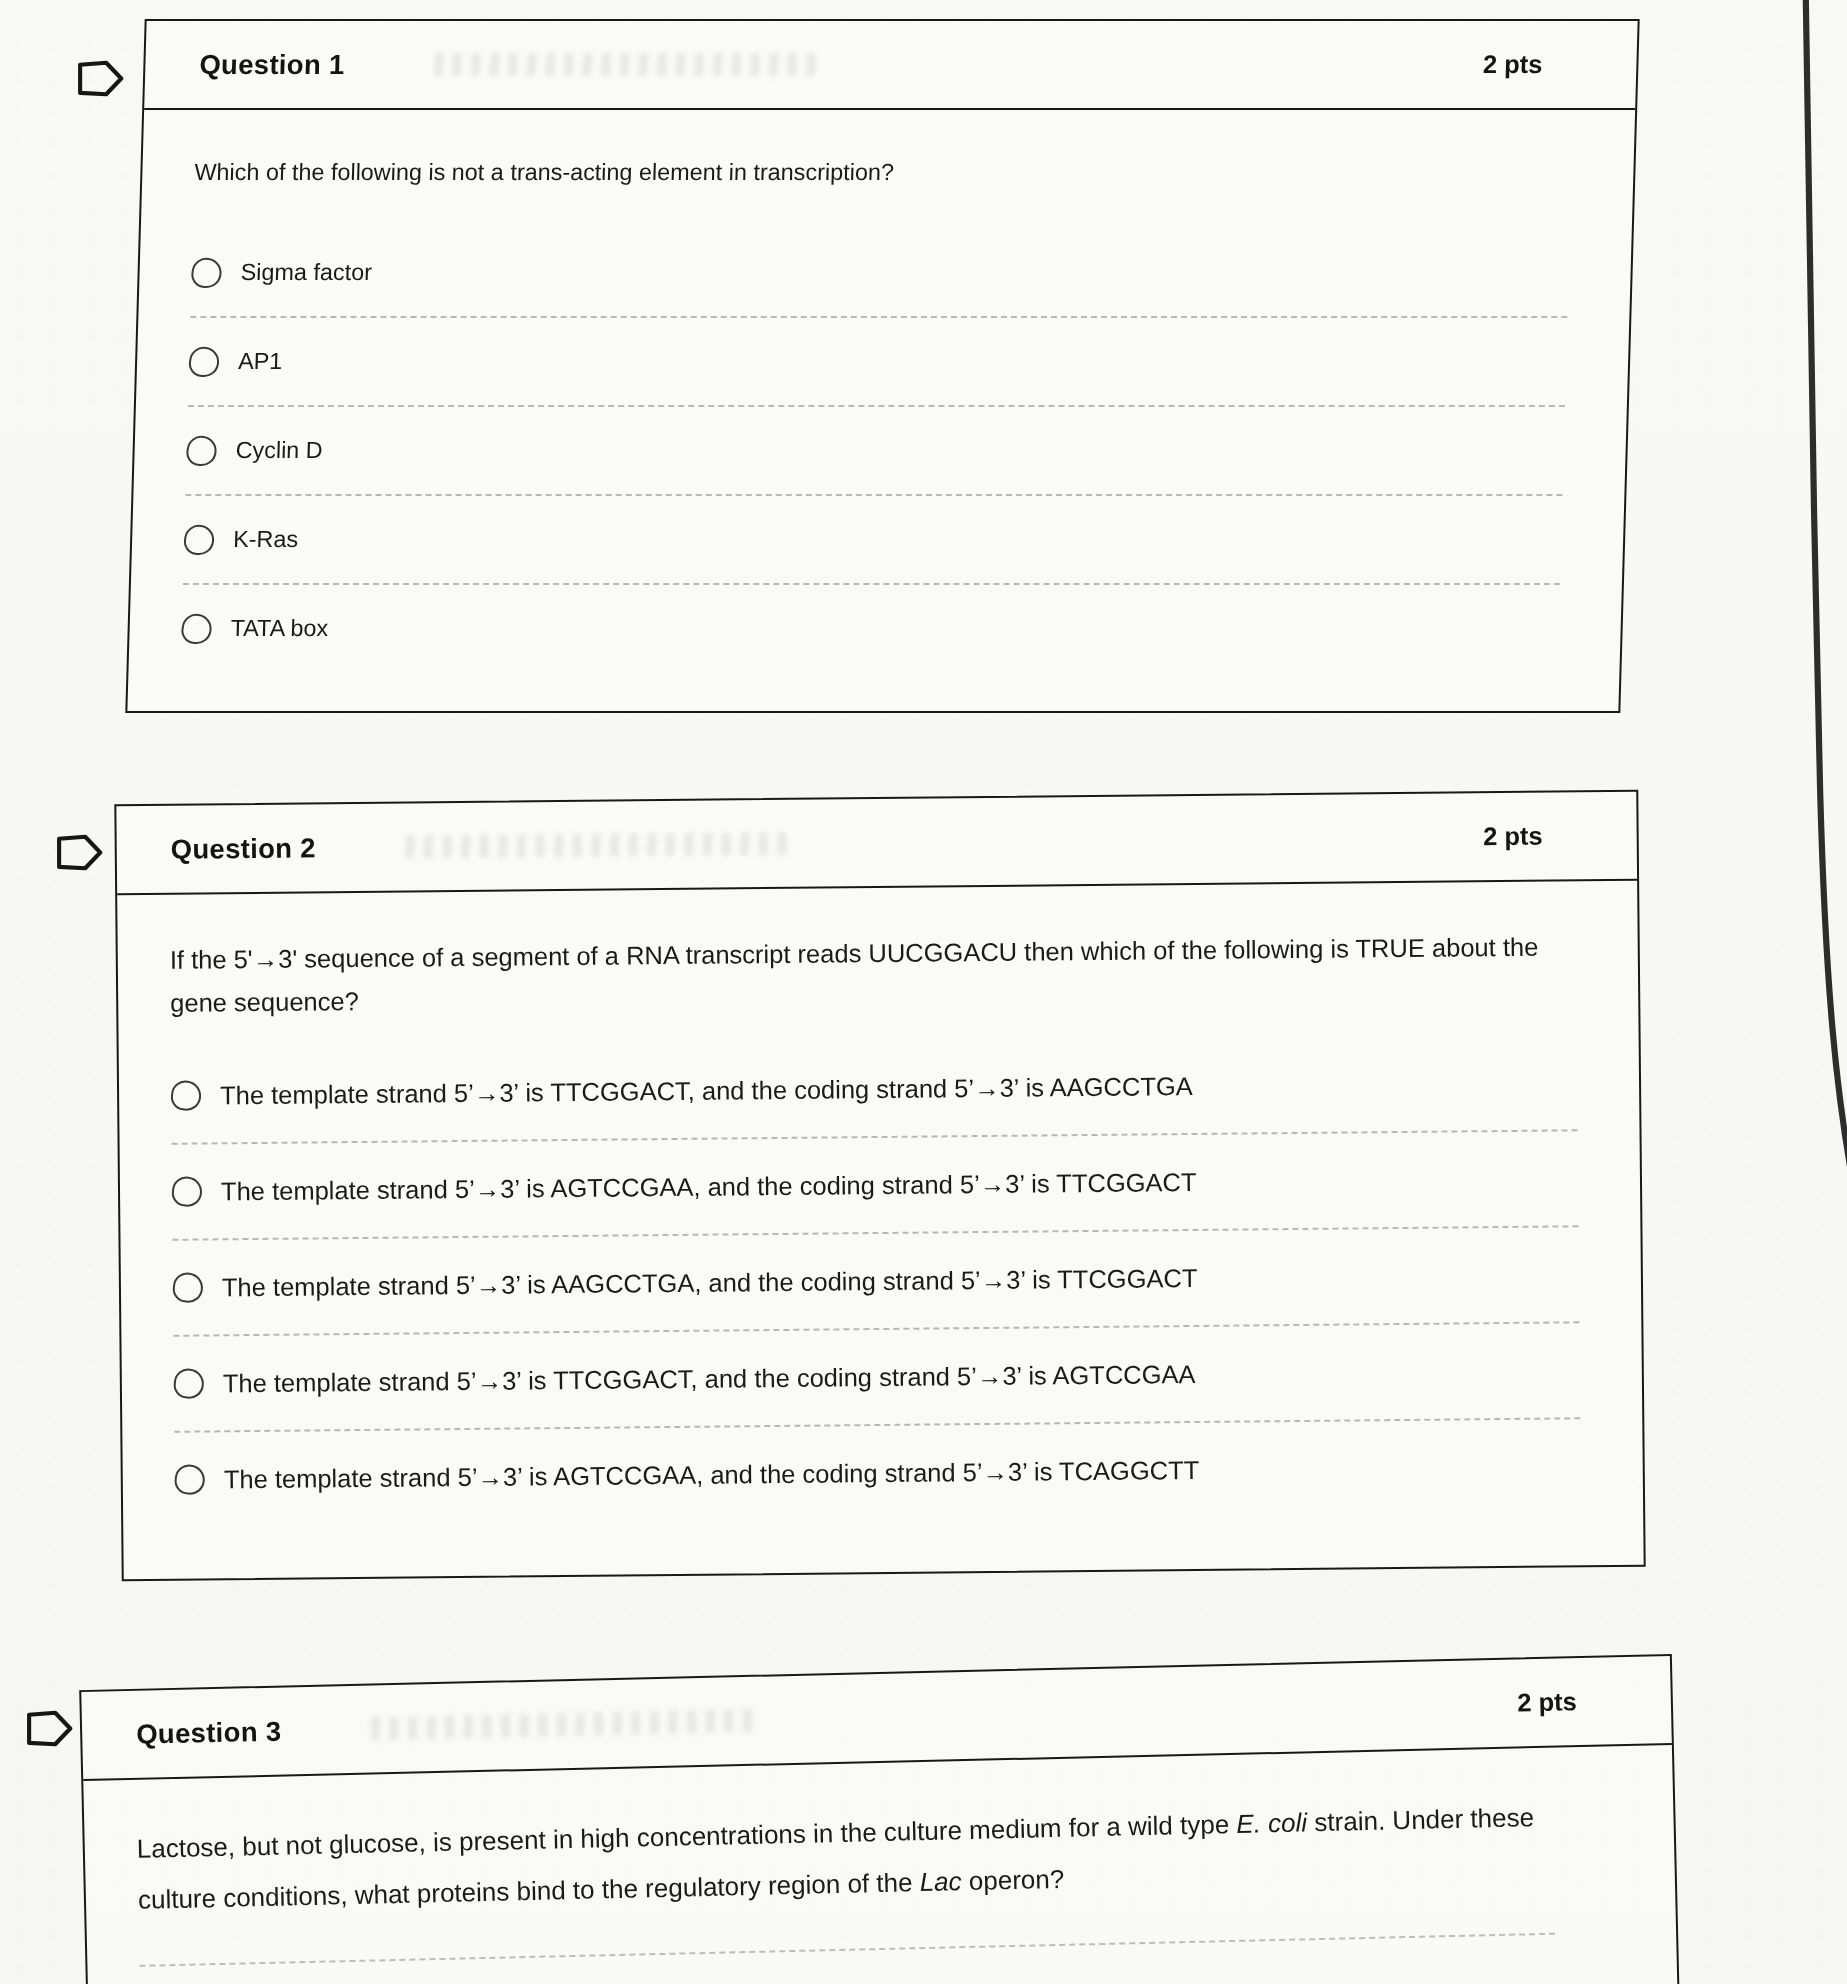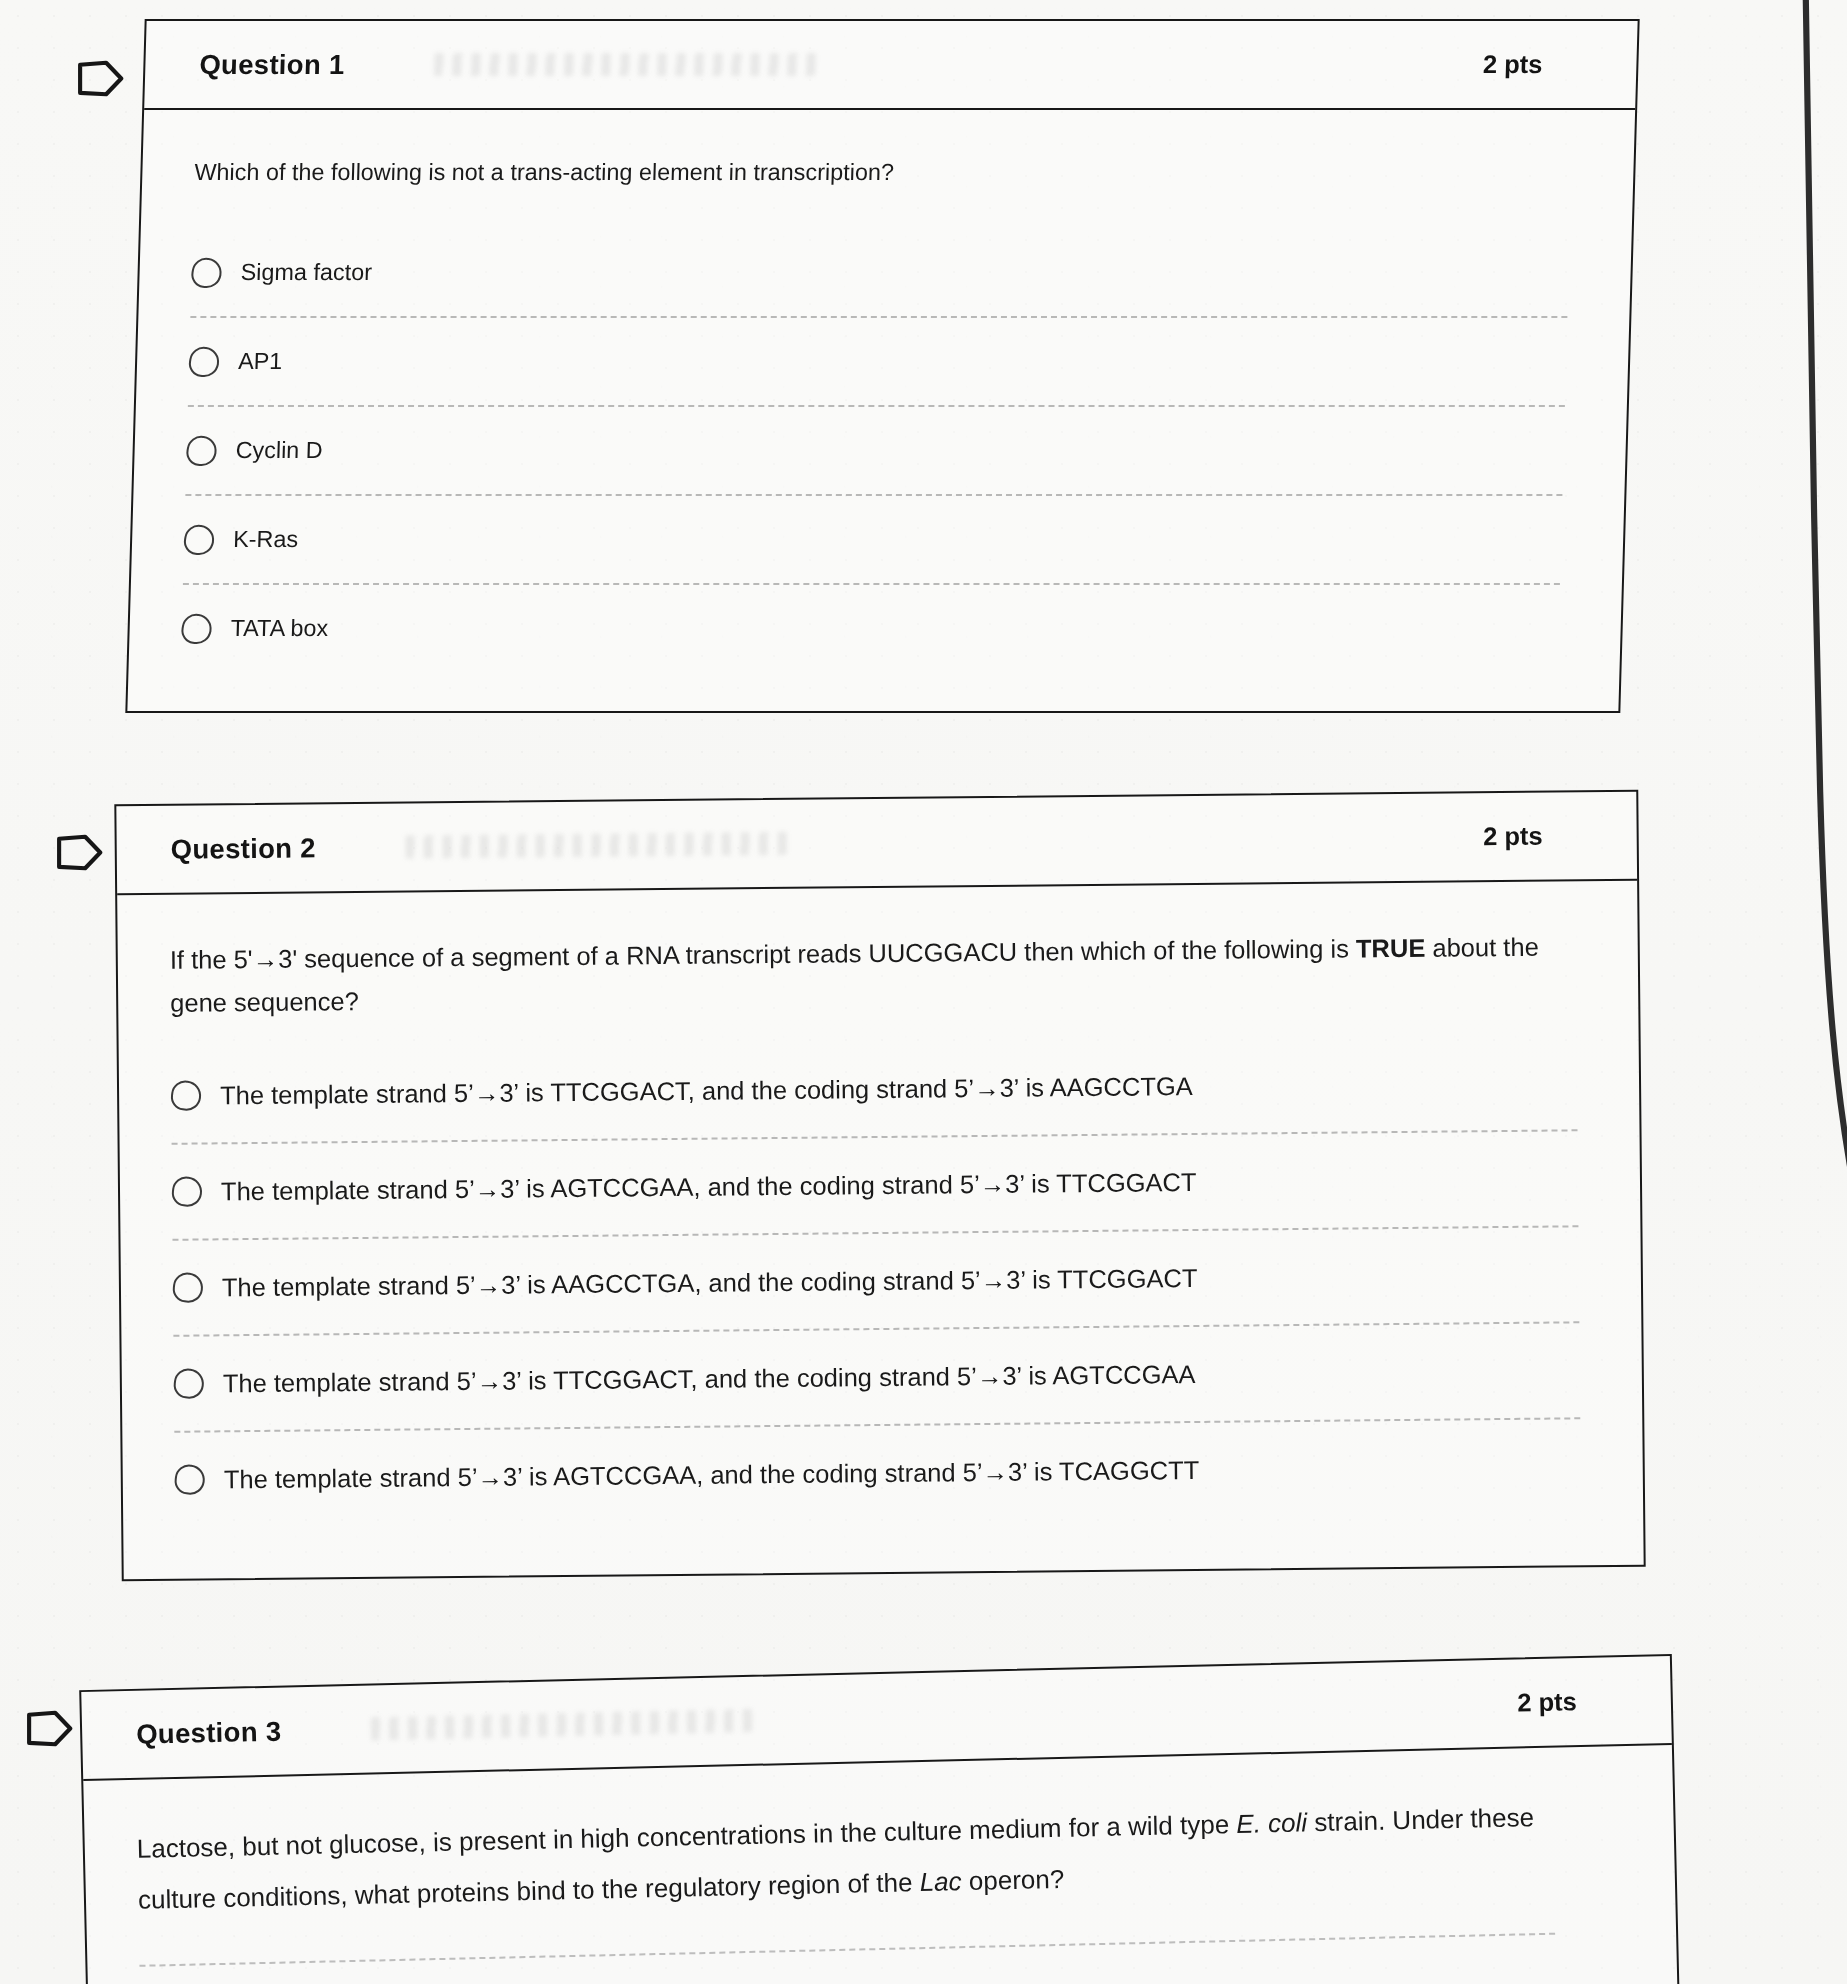--- a/index.html
+++ b/index.html
@@ -68,21 +68,21 @@
     background:transparent;
     transform:rotate(8deg);
   }
   .option-label{font-size:23.4px;color:#1a1a1a;}
   .q2 .option-label{font-size:25.5px;}
   .answer-sep{
     margin-top:40px;
     border-top:2.1px dashed rgba(130,130,130,0.5);
     width:96%;
   }
-  .b{font-weight:bold;}
+  .b{font-weight:normal;}
   .i{font-style:italic;}
 </style>
 </head>
 <body>
 
 <div class="page">
 
   <svg class="scan-edge" viewBox="0 0 2683 2883" xmlns="http://www.w3.org/2000/svg">
     <path d="M2623,-12 C2630,420 2634,760 2644,1150 C2652,1440 2668,1590 2692,1720" fill="none" stroke="#1b1b1b" stroke-width="9" stroke-linecap="round" opacity="0.92"></path>
   </svg>

